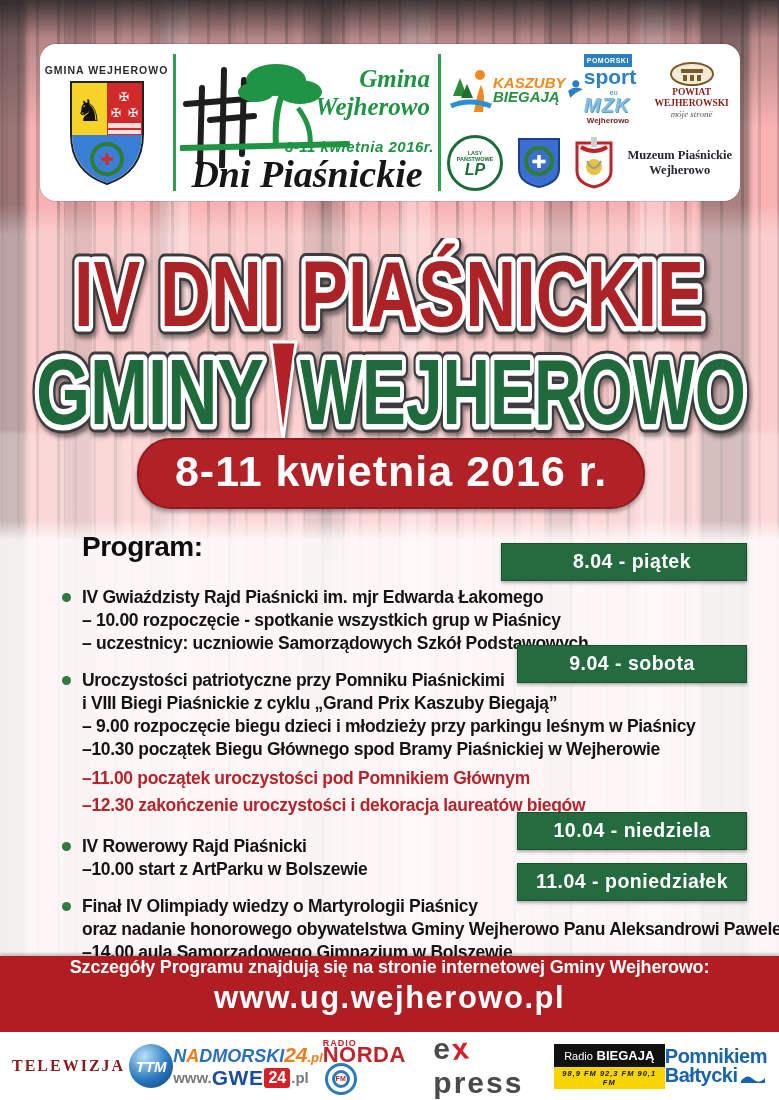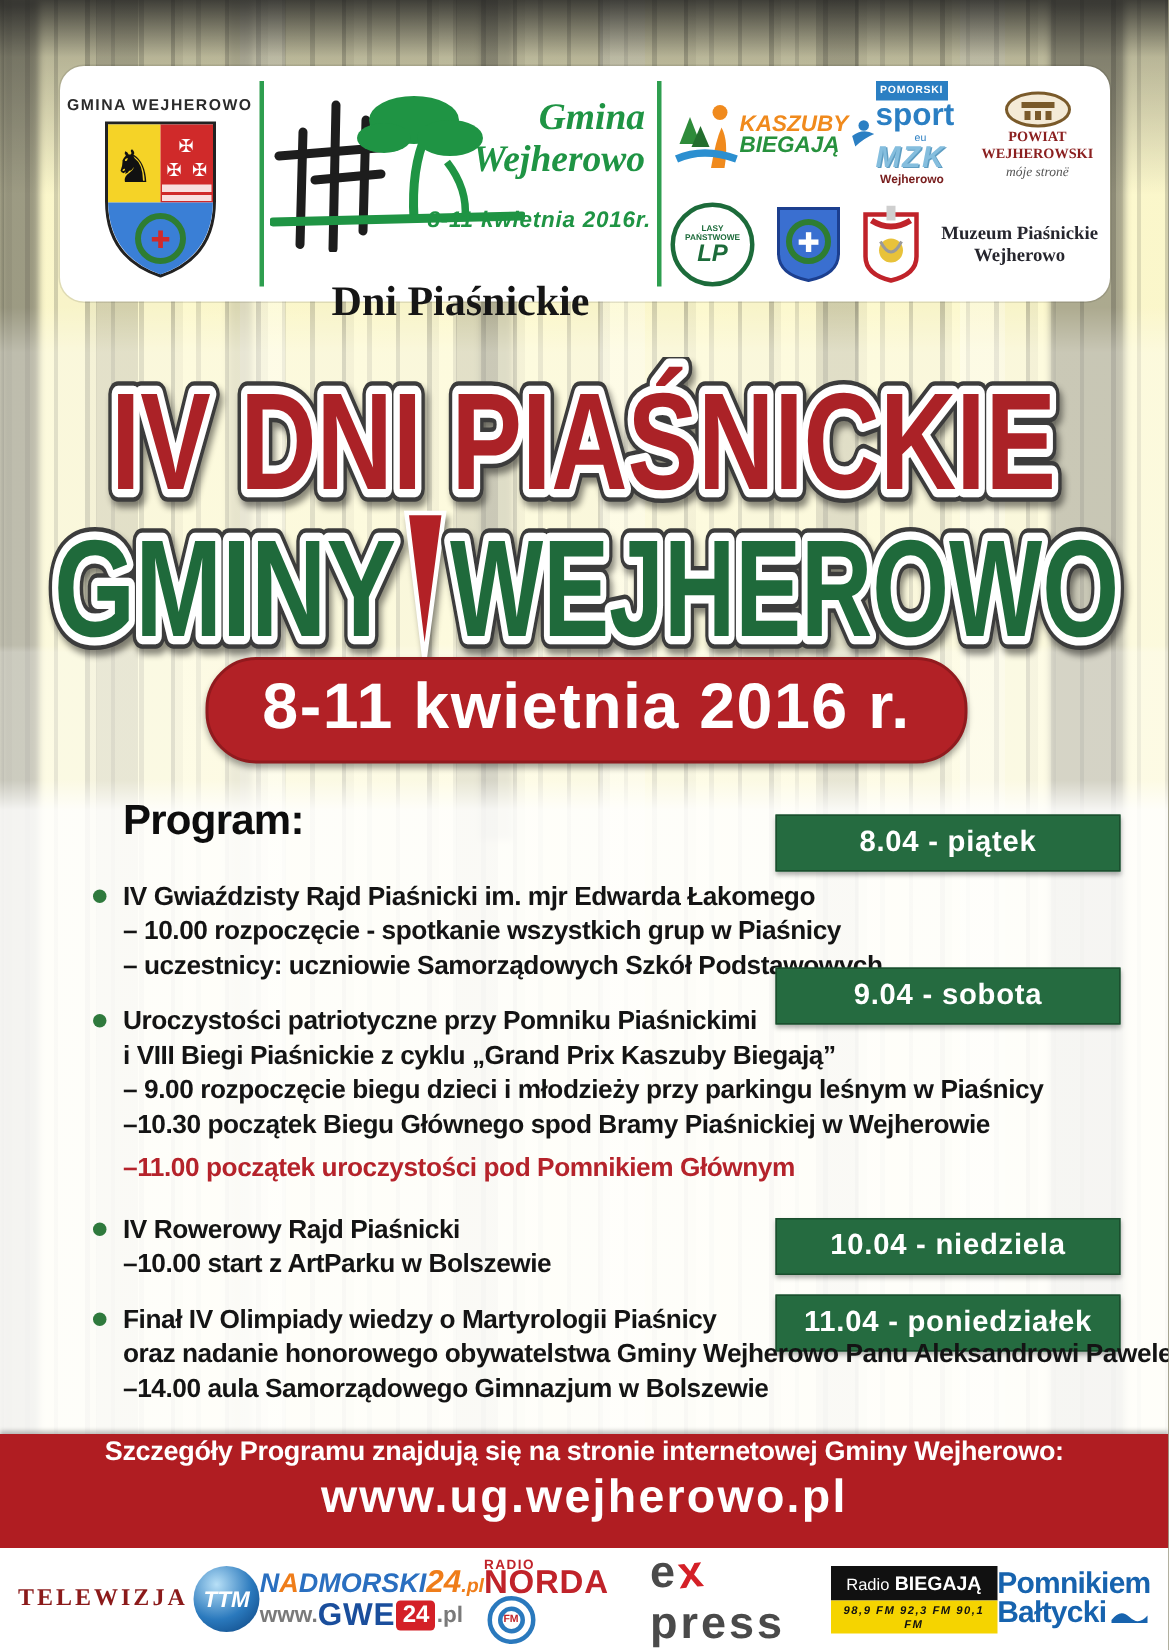--- a/index.html
+++ b/index.html
@@ -1,17 +1,17 @@
 <!DOCTYPE html>
 <html><head>
 <meta charset="utf-8">
 <style>
   html,body{margin:0;padding:0;background:#555;}
   .poster{position:relative;width:779px;height:1100px;margin:0 auto;overflow:hidden;
-          background:#fef9c3;font-family:"Liberation Sans",sans-serif;}
+          background:#fca5a5;font-family:"Liberation Sans",sans-serif;}
 
   
   .bg-streaks{position:absolute;inset:0;background:
     repeating-linear-gradient(90deg,
       rgba(40,40,40,.30) 0 3px, rgba(130,130,130,.14) 3px 8px,
       rgba(235,235,235,.10) 8px 17px, rgba(90,90,90,.22) 17px 20px,
       rgba(205,205,205,.08) 20px 36px, rgba(60,60,60,.26) 36px 39px,
       rgba(185,185,185,.10) 39px 57px);}
   .bg-bands{position:absolute;inset:0;background:
     repeating-linear-gradient(90deg, transparent 0 64px, rgba(0,0,0,.18) 64px 92px,
@@ -36,21 +36,21 @@
   .hc-left{width:133px;display:flex;flex-direction:column;align-items:center;padding-top:20px;}
   .gmina-label{font-size:10.5px;font-weight:bold;letter-spacing:1px;color:#2b2b2b;margin-bottom:3px;}
   .hc-div{width:3px;background:#2e9e4f;margin:10px 0;}
   .hc-center{width:262px;position:relative;}
   .logo-script1,.logo-script2{position:absolute;right:8px;font-family:"Liberation Serif",serif;
     font-style:italic;font-weight:bold;color:#1f9444;font-size:25px;line-height:25px;text-align:right;}
   .logo-script1{top:22px;} .logo-script2{top:50px;}
   .logo-date{position:absolute;right:4px;top:94px;font-style:italic;font-weight:bold;
     color:#1f9444;font-size:15px;letter-spacing:.5px;}
   .logo-name{position:absolute;left:2px;top:108px;width:258px;text-align:center;
-    font-family:"Liberation Serif",serif;font-weight:bold;color:#161616;font-size:28px;margin-top:34px;}
+    font-family:"Liberation Serif",serif;font-style:italic;font-weight:bold;color:#161616;font-size:38px;}
   .hc-right{flex:1;display:flex;flex-direction:column;justify-content:space-between;padding:10px 8px 10px 6px;}
   .pr-row{display:flex;align-items:center;justify-content:space-between;}
   .kasz-text{line-height:14px;}
   .kasz1{color:#f08a1d;font-weight:bold;font-style:italic;font-size:15px;display:block;}
   .kasz2{color:#27913d;font-weight:bold;font-style:italic;font-size:15px;display:block;}
   .pomorski-box{display:flex;flex-direction:column;align-items:flex-start;line-height:11px;}
   .pom-tag{background:#2b7fc3;color:#fff;font-size:7px;font-weight:bold;padding:1px 3px;letter-spacing:.5px;}
   .pom-word{color:#2b7fc3;font-weight:bold;font-size:21px;line-height:20px;}
   .pom-eu{color:#2b7fc3;font-size:7px;margin-left:26px;}
   .mzk{color:#85bede;font-weight:bold;font-style:italic;font-size:20px;letter-spacing:1px;
@@ -86,21 +86,21 @@
   .event .lines::before{content:"";position:absolute;left:-20px;top:7px;width:9px;height:9px;
     border-radius:50%;background:#2f7a3d;}
   .pline{font-weight:bold;font-size:17.5px;line-height:23px;color:#141414;
     letter-spacing:-.3px;white-space:nowrap;}
   .pline.red{color:#b5232b;line-height:27px;}
   .pline.red:first-of-type{margin-top:0;}
   .event .gap-before-red{height:4px;}
   .badge{position:absolute;right:8px;width:228px;height:36px;background:#256b40;
     border:1px solid #1b4f2e;color:#fff;font-weight:bold;font-size:19.5px;line-height:34px;
     text-align:center;letter-spacing:.5px;box-shadow:0 2px 3px rgba(0,0,0,.3);}
-  .badge-1{top:11px;} .badge-2{top:113px;} .badge-3{top:280px;} .badge-4{top:331px;}
+  .badge-1{top:11px;padding-left:16px;} .badge-2{top:113px;} .badge-3{top:280px;} .badge-4{top:331px;}
   .event.e2{margin-bottom:16px;}
 
   
   .footer-banner{position:absolute;left:0;top:956px;width:779px;height:76px;background:#b01d22;
     color:#fff;text-align:center;box-shadow:0 -2px 3px rgba(0,0,0,.25);}
   .fb-line1{font-weight:bold;font-size:18px;margin-top:1px;letter-spacing:-.2px;}
   .fb-line2{font-weight:bold;font-size:31px;letter-spacing:1.5px;margin-top:2px;}
 
   
   .media-strip{position:absolute;left:0;top:1032px;width:779px;height:68px;background:#fff;
@@ -292,20 +292,21 @@
 
   <div class="event e2">
     <div class="badge badge-2">9.04 - sobota</div>
     <div class="lines">
             <div class="pline">Uroczystości patriotyczne przy Pomniku Piaśnickimi</div>
             <div class="pline">i VIII Biegi Piaśnickie z cyklu „Grand Prix Kaszuby Biegają”</div>
             <div class="pline">– 9.00 rozpoczęcie biegu dzieci i młodzieży przy parkingu leśnym w Piaśnicy</div>
             <div class="pline">–10.30 początek Biegu Głównego spod Bramy Piaśnickiej w Wejherowie</div>
             <div class="gap-before-red"></div>
             <div class="pline red">–11.00 początek uroczystości pod Pomnikiem Głównym</div>
+            <div class="pline red">–12.30 zakończenie uroczystości i dekoracja laureatów biegów</div>
           </div>
   </div>
 
   <div class="event e3">
     <div class="badge badge-3">10.04 - niedziela</div>
     <div class="lines">
             <div class="pline">IV Rowerowy Rajd Piaśnicki</div>
             <div class="pline">–10.00 start z ArtParku w Bolszewie</div>
           </div>
   </div>

